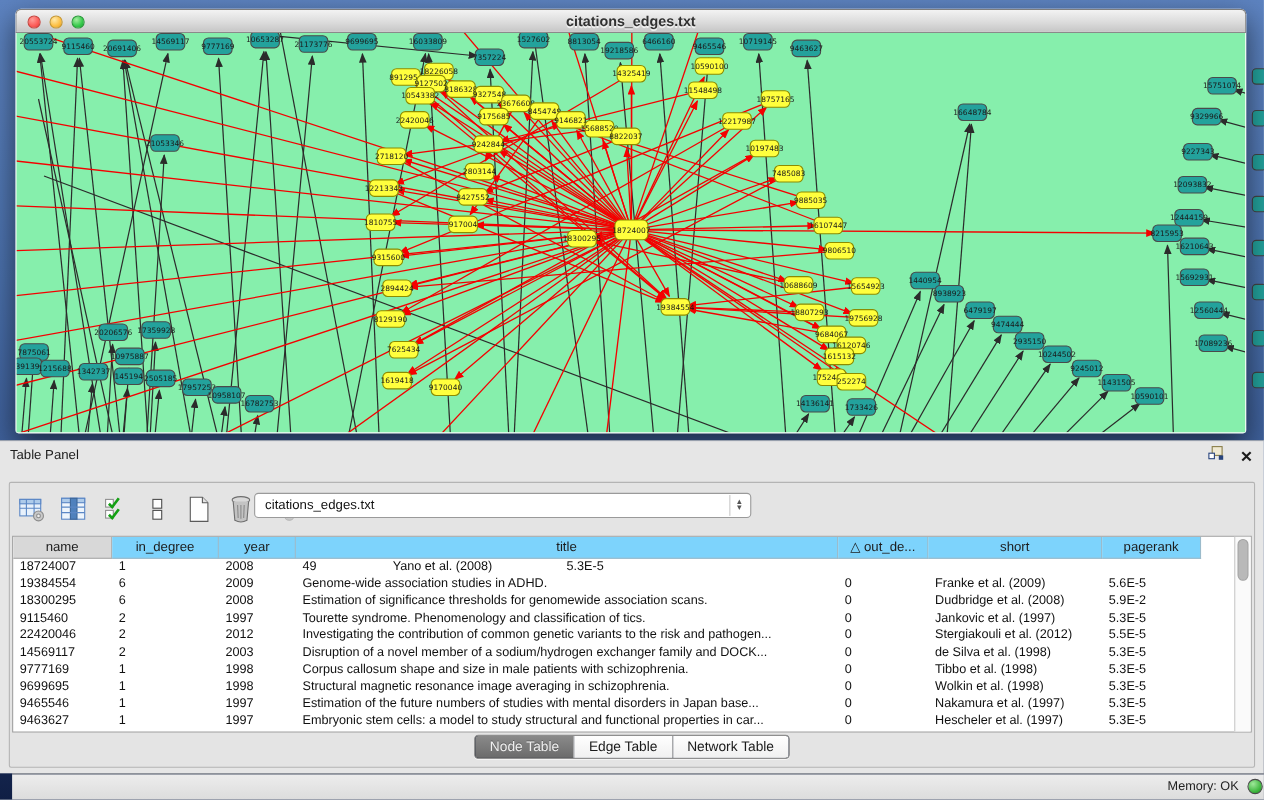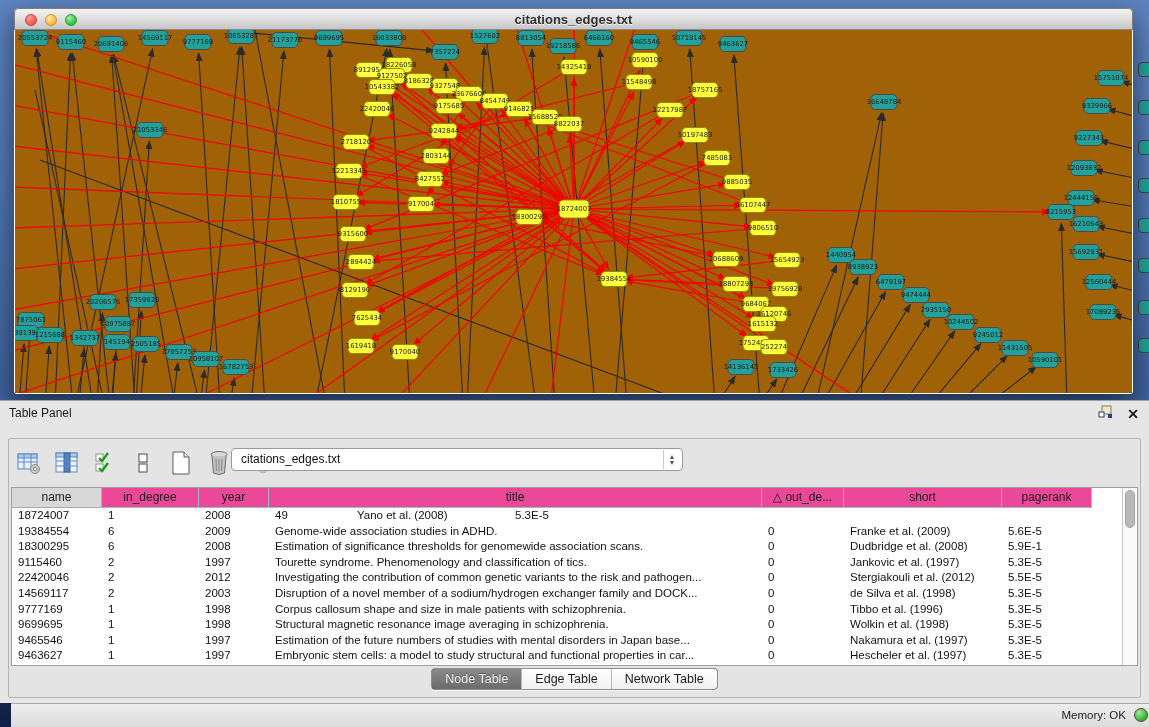--- a/index.html
+++ b/index.html
@@ -29,21 +29,21 @@
     position:absolute; left:0; right:0; top:3px; text-align:center;
     font-size:13px; color:#303030; font-weight:bold; text-shadow:0 1px 0 rgba(255,255,255,.7);
   }
   .lights { position:absolute; left:10px; top:5px; display:flex; gap:8px; }
   .light { width:12px; height:12px; border-radius:50%; }
   .light.red    { background:radial-gradient(circle at 35% 30%, #ff9d97,#fc5b57 60%,#d83b36); border:1px solid #c9443e;}
   .light.yellow { background:radial-gradient(circle at 35% 30%, #ffe9a8,#fdbe41 60%,#d99b2b); border:1px solid #c79833;}
   .light.green  { background:radial-gradient(circle at 35% 30%, #a4eea0,#34c84a 60%,#22a437); border:1px solid #2b9a3a;}
   .canvas {
     position:absolute; left:1px; right:1px; top:22px; bottom:1px;
-    background:#a16207; overflow:hidden;
+    background:#86efac; overflow:hidden;
   }
   .canvas svg { display:block; }
 
   
   .table-panel {
     position:absolute; left:0; top:400px; width:1149px; height:303px;
     background:#e6e6e6; border-top:1px solid #98a0ad;
   }
   .panel-header { position:relative; height:23px; }
   .panel-header .ph-title { position:absolute; left:9px; top:5px; font-size:12px; color:#1d1d1d; }
@@ -61,21 +61,21 @@
   }
   .combo .caret { position:absolute; right:2px; top:1px; bottom:1px; width:17px; border-left:1px solid #c9c9c9;
     display:flex; flex-direction:column; align-items:center; justify-content:center; font-size:7px; color:#555; line-height:6px;}
   .table-wrap {
     position:absolute; left:2px; right:2px; top:48px; height:179px;
     background:#fff; border:1px solid #9f9f9f; display:flex;
   }
   .grid { flex:1; display:flex; flex-direction:column; overflow:hidden; }
   .thead { display:flex; height:20px; flex:none; }
   .th {
-    background:#ec4899; border-right:1px solid #9fb9c6; border-bottom:1px solid #9fb9c6;
+    background:#7dd3fc; border-right:1px solid #9fb9c6; border-bottom:1px solid #9fb9c6;
     font-size:12px; color:#1c1c1c; text-align:center; line-height:19px;
     white-space:nowrap; overflow:hidden; flex:none;
   }
   .th.first { background:#d8d8d8; border-right:1px solid #b0b0b0; border-bottom:1px solid #a8a8a8; }
   .th.fill  { background:#fff; border:none; flex:1; }
   .tr { display:flex; height:15.6px; flex:none; }
   .td {
     font-size:11.5px; color:#111; line-height:15.6px; padding-left:6px;
     white-space:nowrap; overflow:hidden; flex:none;
   }
@@ -620,21 +620,21 @@
             <div class="td" style="width: 158px;">Franke et al. (2009)</div>
             <div class="td" style="width: 90px;">5.6E-5</div>
           </div>
           <div class="tr">
             <div class="td" style="width: 90px;">18300295</div>
             <div class="td" style="width: 97px;">6</div>
             <div class="td" style="width: 70px;">2008</div>
             <div class="td" style="width: 493px;">Estimation of significance thresholds for genomewide association scans.</div>
             <div class="td" style="width: 82px;">0</div>
             <div class="td" style="width: 158px;">Dudbridge et al. (2008)</div>
-            <div class="td" style="width: 90px;">5.9E-1</div>
+            <div class="td" style="width: 90px;">5.9E-2</div>
           </div>
           <div class="tr">
             <div class="td" style="width: 90px;">9115460</div>
             <div class="td" style="width: 97px;">2</div>
             <div class="td" style="width: 70px;">1997</div>
             <div class="td" style="width: 493px;">Tourette syndrome. Phenomenology and classification of tics.</div>
             <div class="td" style="width: 82px;">0</div>
             <div class="td" style="width: 158px;">Jankovic et al. (1997)</div>
             <div class="td" style="width: 90px;">5.3E-5</div>
           </div>
@@ -655,21 +655,21 @@
             <div class="td" style="width: 82px;">0</div>
             <div class="td" style="width: 158px;">de Silva et al. (1998)</div>
             <div class="td" style="width: 90px;">5.3E-5</div>
           </div>
           <div class="tr">
             <div class="td" style="width: 90px;">9777169</div>
             <div class="td" style="width: 97px;">1</div>
             <div class="td" style="width: 70px;">1998</div>
             <div class="td" style="width: 493px;">Corpus callosum shape and size in male patients with schizophrenia.</div>
             <div class="td" style="width: 82px;">0</div>
-            <div class="td" style="width: 158px;">Tibbo et al. (1996)</div>
+            <div class="td" style="width: 158px;">Tibbo et al. (1998)</div>
             <div class="td" style="width: 90px;">5.3E-5</div>
           </div>
           <div class="tr">
             <div class="td" style="width: 90px;">9699695</div>
             <div class="td" style="width: 97px;">1</div>
             <div class="td" style="width: 70px;">1998</div>
             <div class="td" style="width: 493px;">Structural magnetic resonance image averaging in schizophrenia.</div>
             <div class="td" style="width: 82px;">0</div>
             <div class="td" style="width: 158px;">Wolkin et al. (1998)</div>
             <div class="td" style="width: 90px;">5.3E-5</div>

